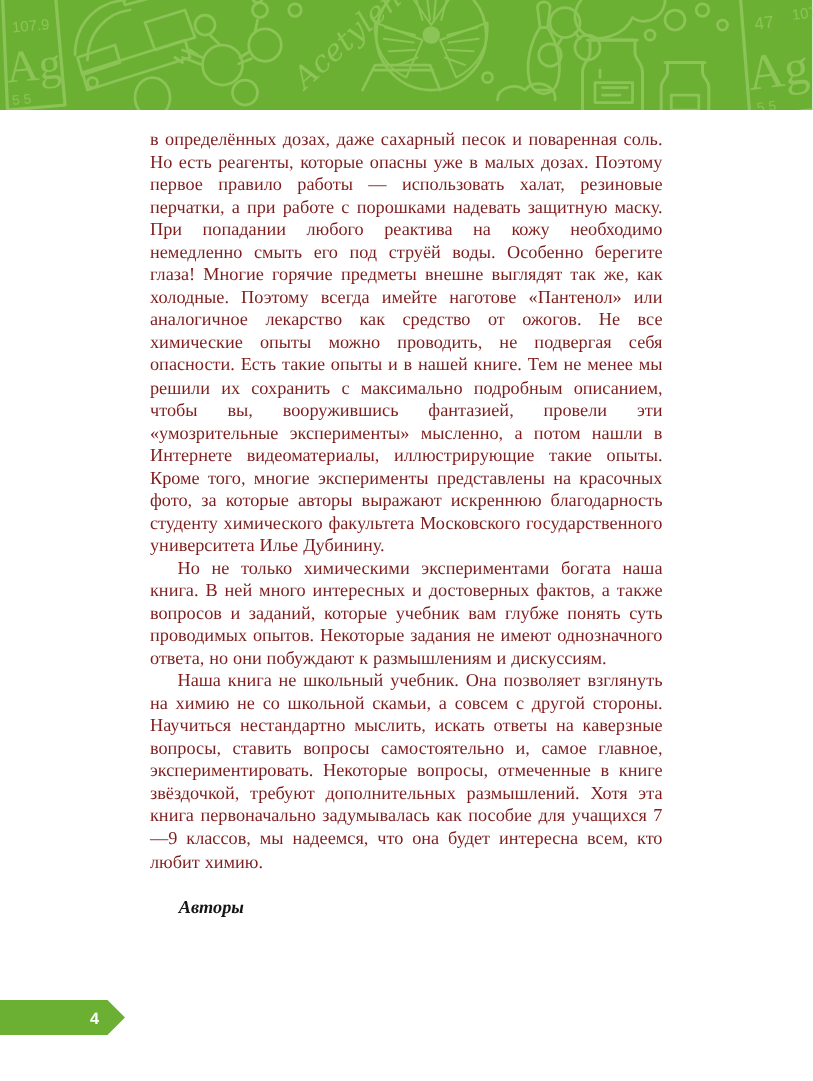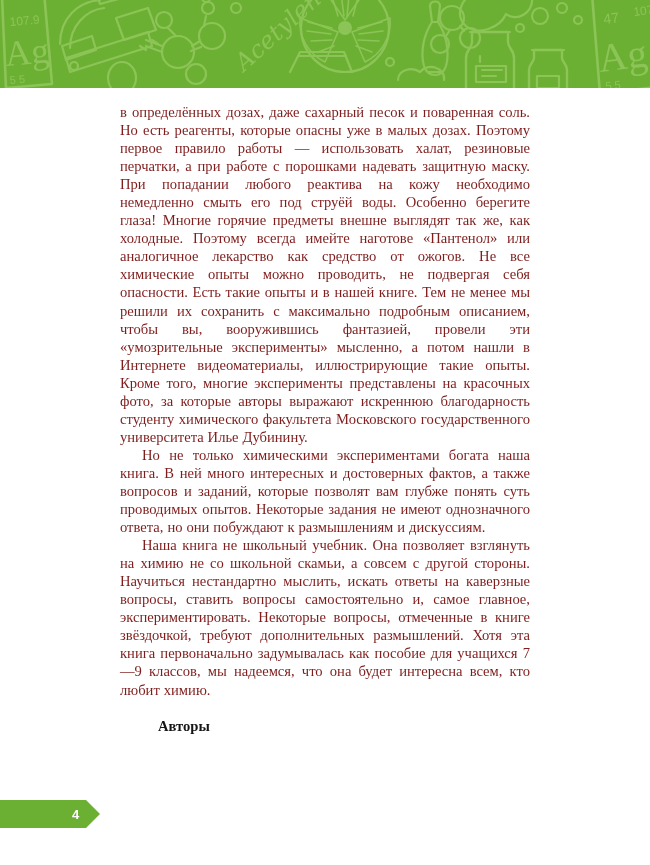--- a/index.html
+++ b/index.html
@@ -47,26 +47,27 @@
     text-align: justify;
     text-indent: 0;
     -webkit-hyphens: none;
     hyphens: none;
     word-spacing: 0.02em;
   }
   .para.indented {
     text-indent: 22px;
   }
   .signature {
-    margin: 16px;
+    margin: 1px;
     margin-top: 18px;
     text-indent: 22px;
     font-size: 14.6px;
     line-height: 18.05px;
     font-weight: bold;
+    font-style: italic;
     color: #161616;
   }
 
   
   .page-tab {
     position: absolute;
     left: 0;
     top: 800px;
     width: 100px;
     height: 28px;
@@ -173,20 +174,20 @@
       <text x="600" y="72" font-family="'Liberation Serif',serif" font-size="40" fill="#8CC457" stroke="none" transform="rotate(-7 600 72)">Ag</text>
       <text x="606" y="90" font-family="'Liberation Sans',sans-serif" font-size="11" fill="#8CC457" stroke="none" transform="rotate(-7 606 90)">5 5</text>
 
       <path d="M612 -18 L650 -24" stroke-width="2.2"></path>
     </g>
   </svg>
 </div>
 
 <div class="page-body">
   <p class="para">в определённых дозах, даже сахарный песок и поваренная соль. Но есть реагенты, которые опасны уже в малых дозах. Поэтому первое правило работы — использовать халат, резиновые перчатки, а при работе с порошками надевать защитную маску. При попадании любого реактива на кожу необходимо немедленно смыть его под струёй воды. Особенно берегите глаза! Многие горячие предметы внешне выглядят так же, как холодные. Поэтому всегда имейте наготове «Пантенол» или аналогичное лекарство как средство от ожогов. Не все химические опыты можно проводить, не подвергая себя опасности. Есть такие опыты и в нашей книге. Тем не менее мы решили их сохранить с максимально подробным описанием, чтобы вы, вооружившись фантазией, провели эти «умозрительные эксперименты» мысленно, а потом нашли в Интернете видеоматериалы, иллюстрирующие такие опыты. Кроме того, многие эксперименты представлены на красочных фото, за которые авторы выражают искреннюю благодарность студенту химического факультета Московского государственного университета Илье Дубинину.</p>
-  <p class="para indented">Но не только химическими экспериментами богата наша книга. В ней много интересных и достоверных фактов, а также вопросов и заданий, которые позволят вам глубже понять суть проводимых опытов. Некоторые задания не имеют однозначного ответа, но они побуждают к размышлениям и дискуссиям.</p>
+  <p class="para indented">Но не только химическими экспериментами богата наша книга. В ней много интересных и достоверных фактов, а также вопросов и заданий, которые учебник вам глубже понять суть проводимых опытов. Некоторые задания не имеют однозначного ответа, но они побуждают к размышлениям и дискуссиям.</p>
   <p class="para indented">Наша книга не школьный учебник. Она позволяет взглянуть на химию не со школьной скамьи, а совсем с другой стороны. Научиться нестандартно мыслить, искать ответы на каверзные вопросы, ставить вопросы самостоятельно и, самое главное, экспериментировать. Некоторые вопросы, отмеченные в книге звёздочкой, требуют дополнительных размышлений. Хотя эта книга первоначально задумывалась как пособие для учащихся 7—9 классов, мы надеемся, что она будет интересна всем, кто любит химию.</p>
   <p class="signature">Авторы</p>
 </div>
 
 <div class="page-tab">
   <span class="page-number">4</span>
 </div>
 
 </body></html>

